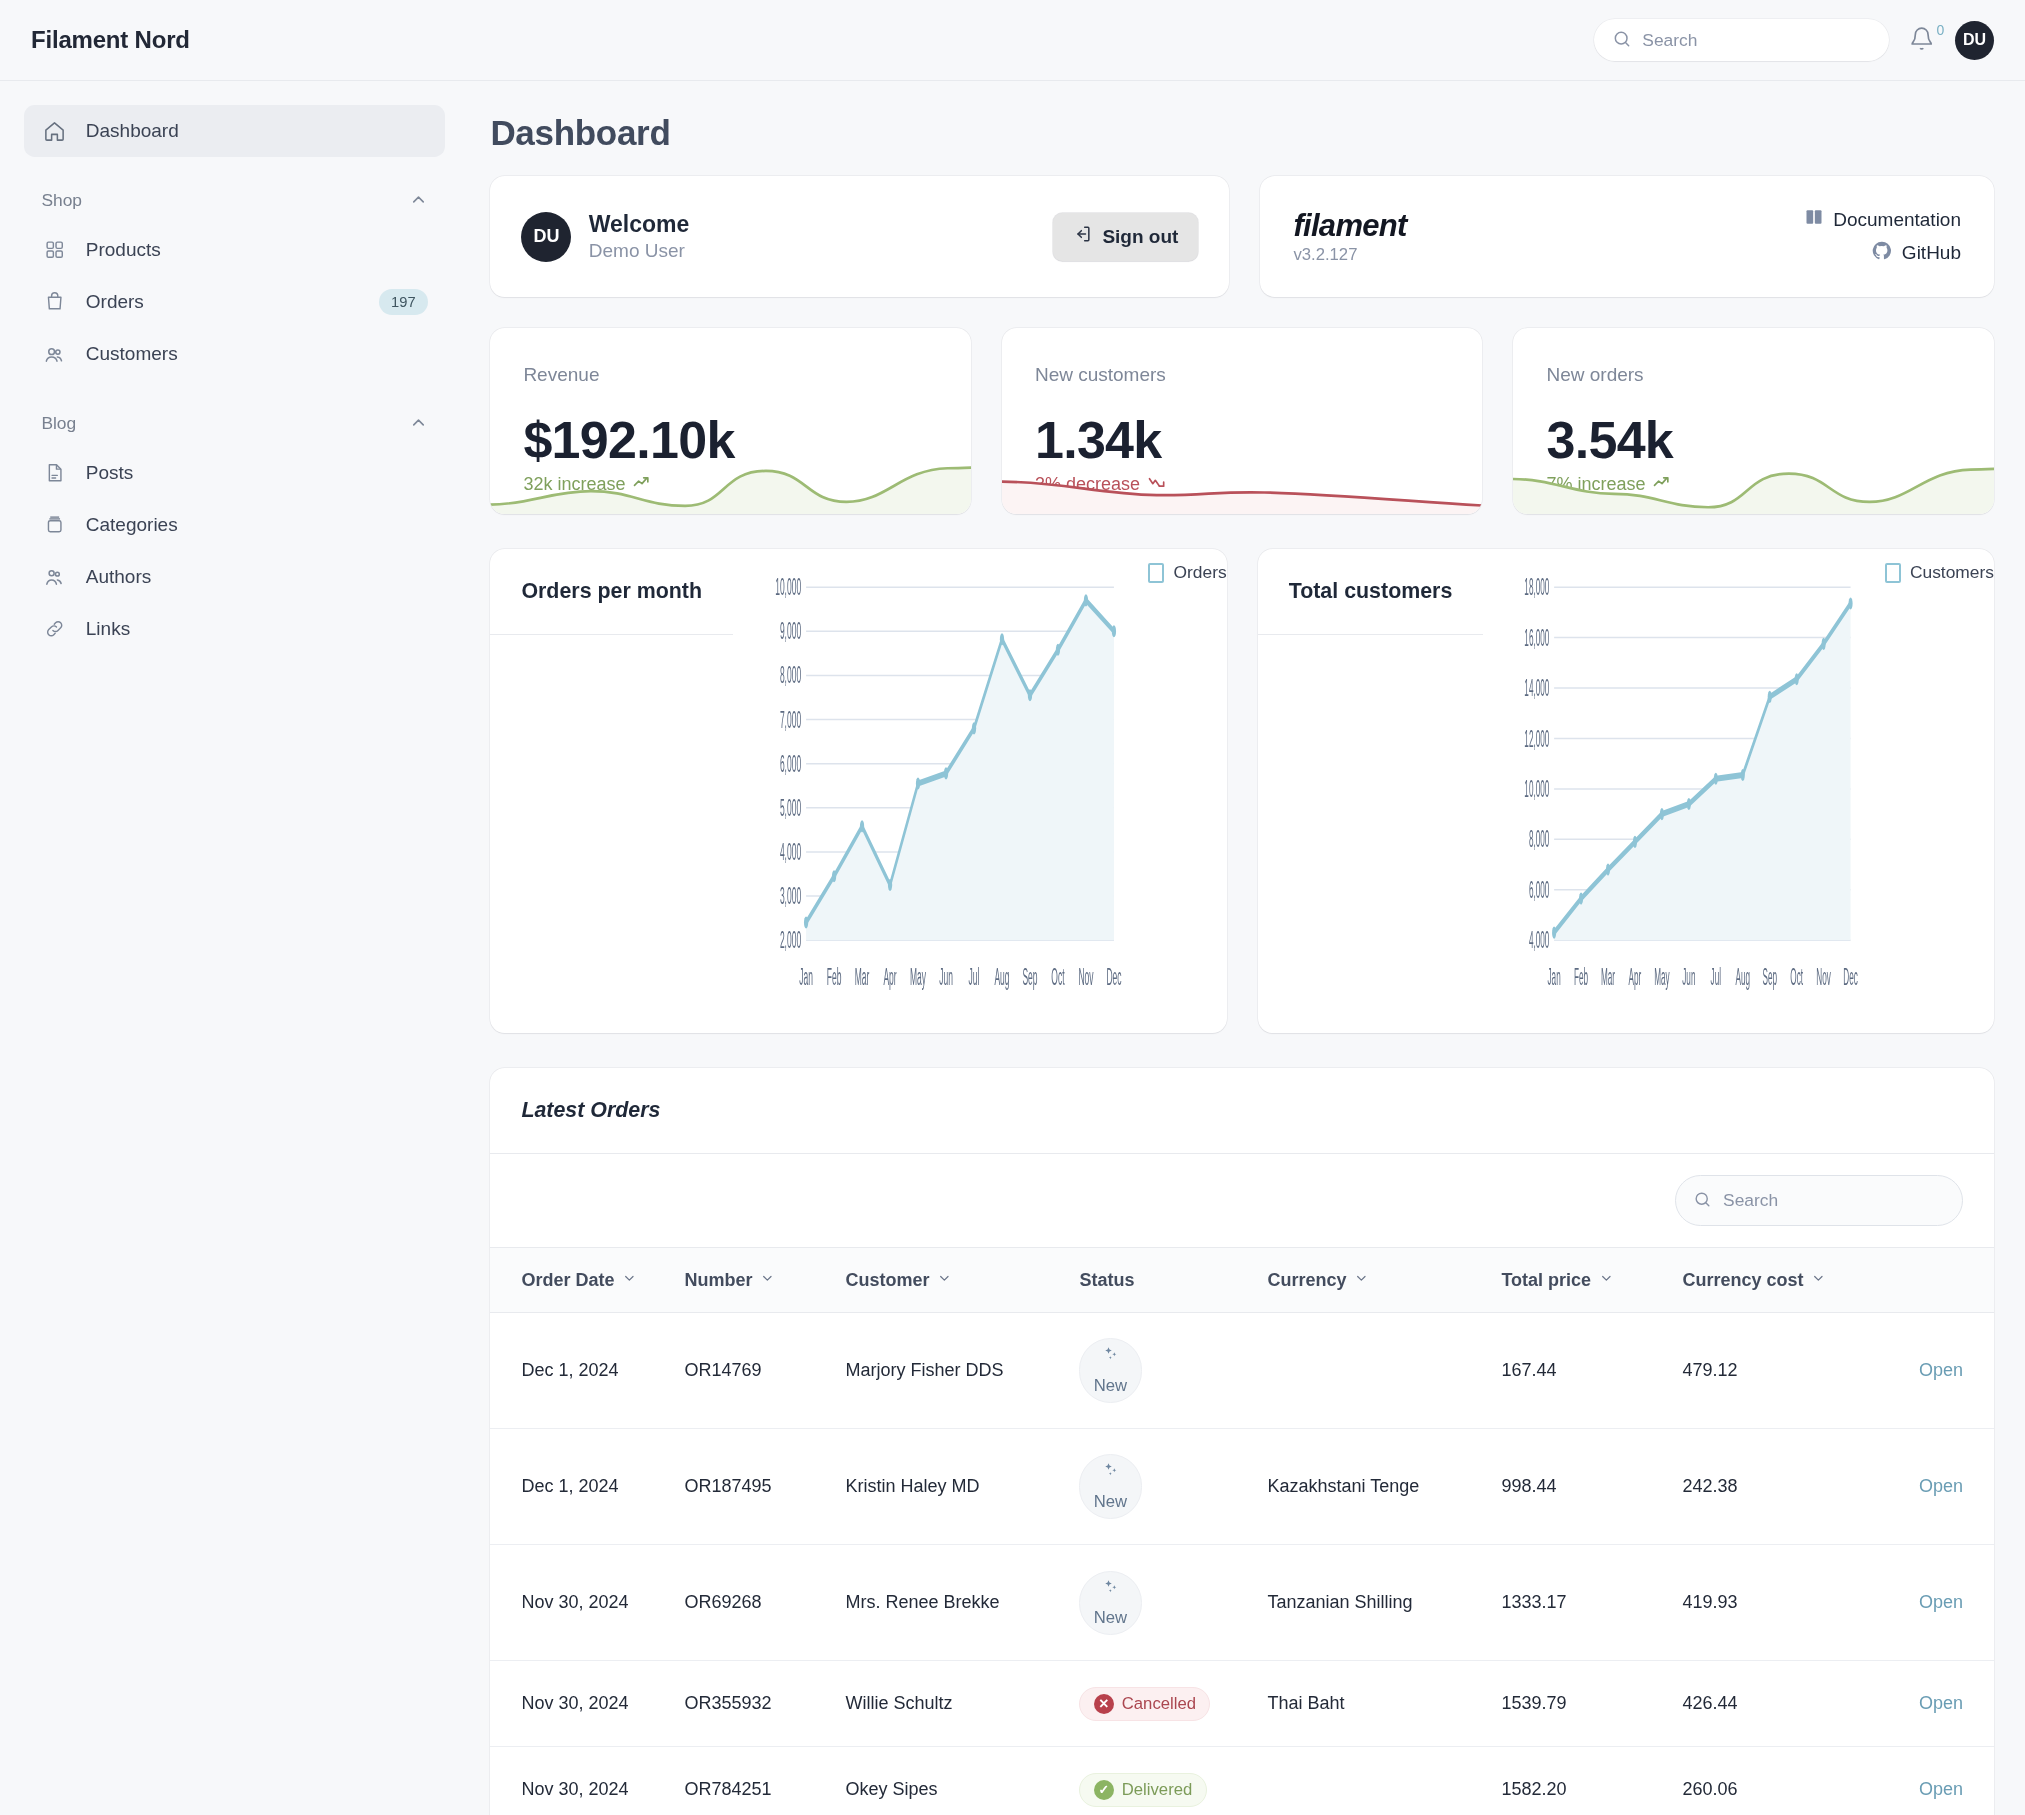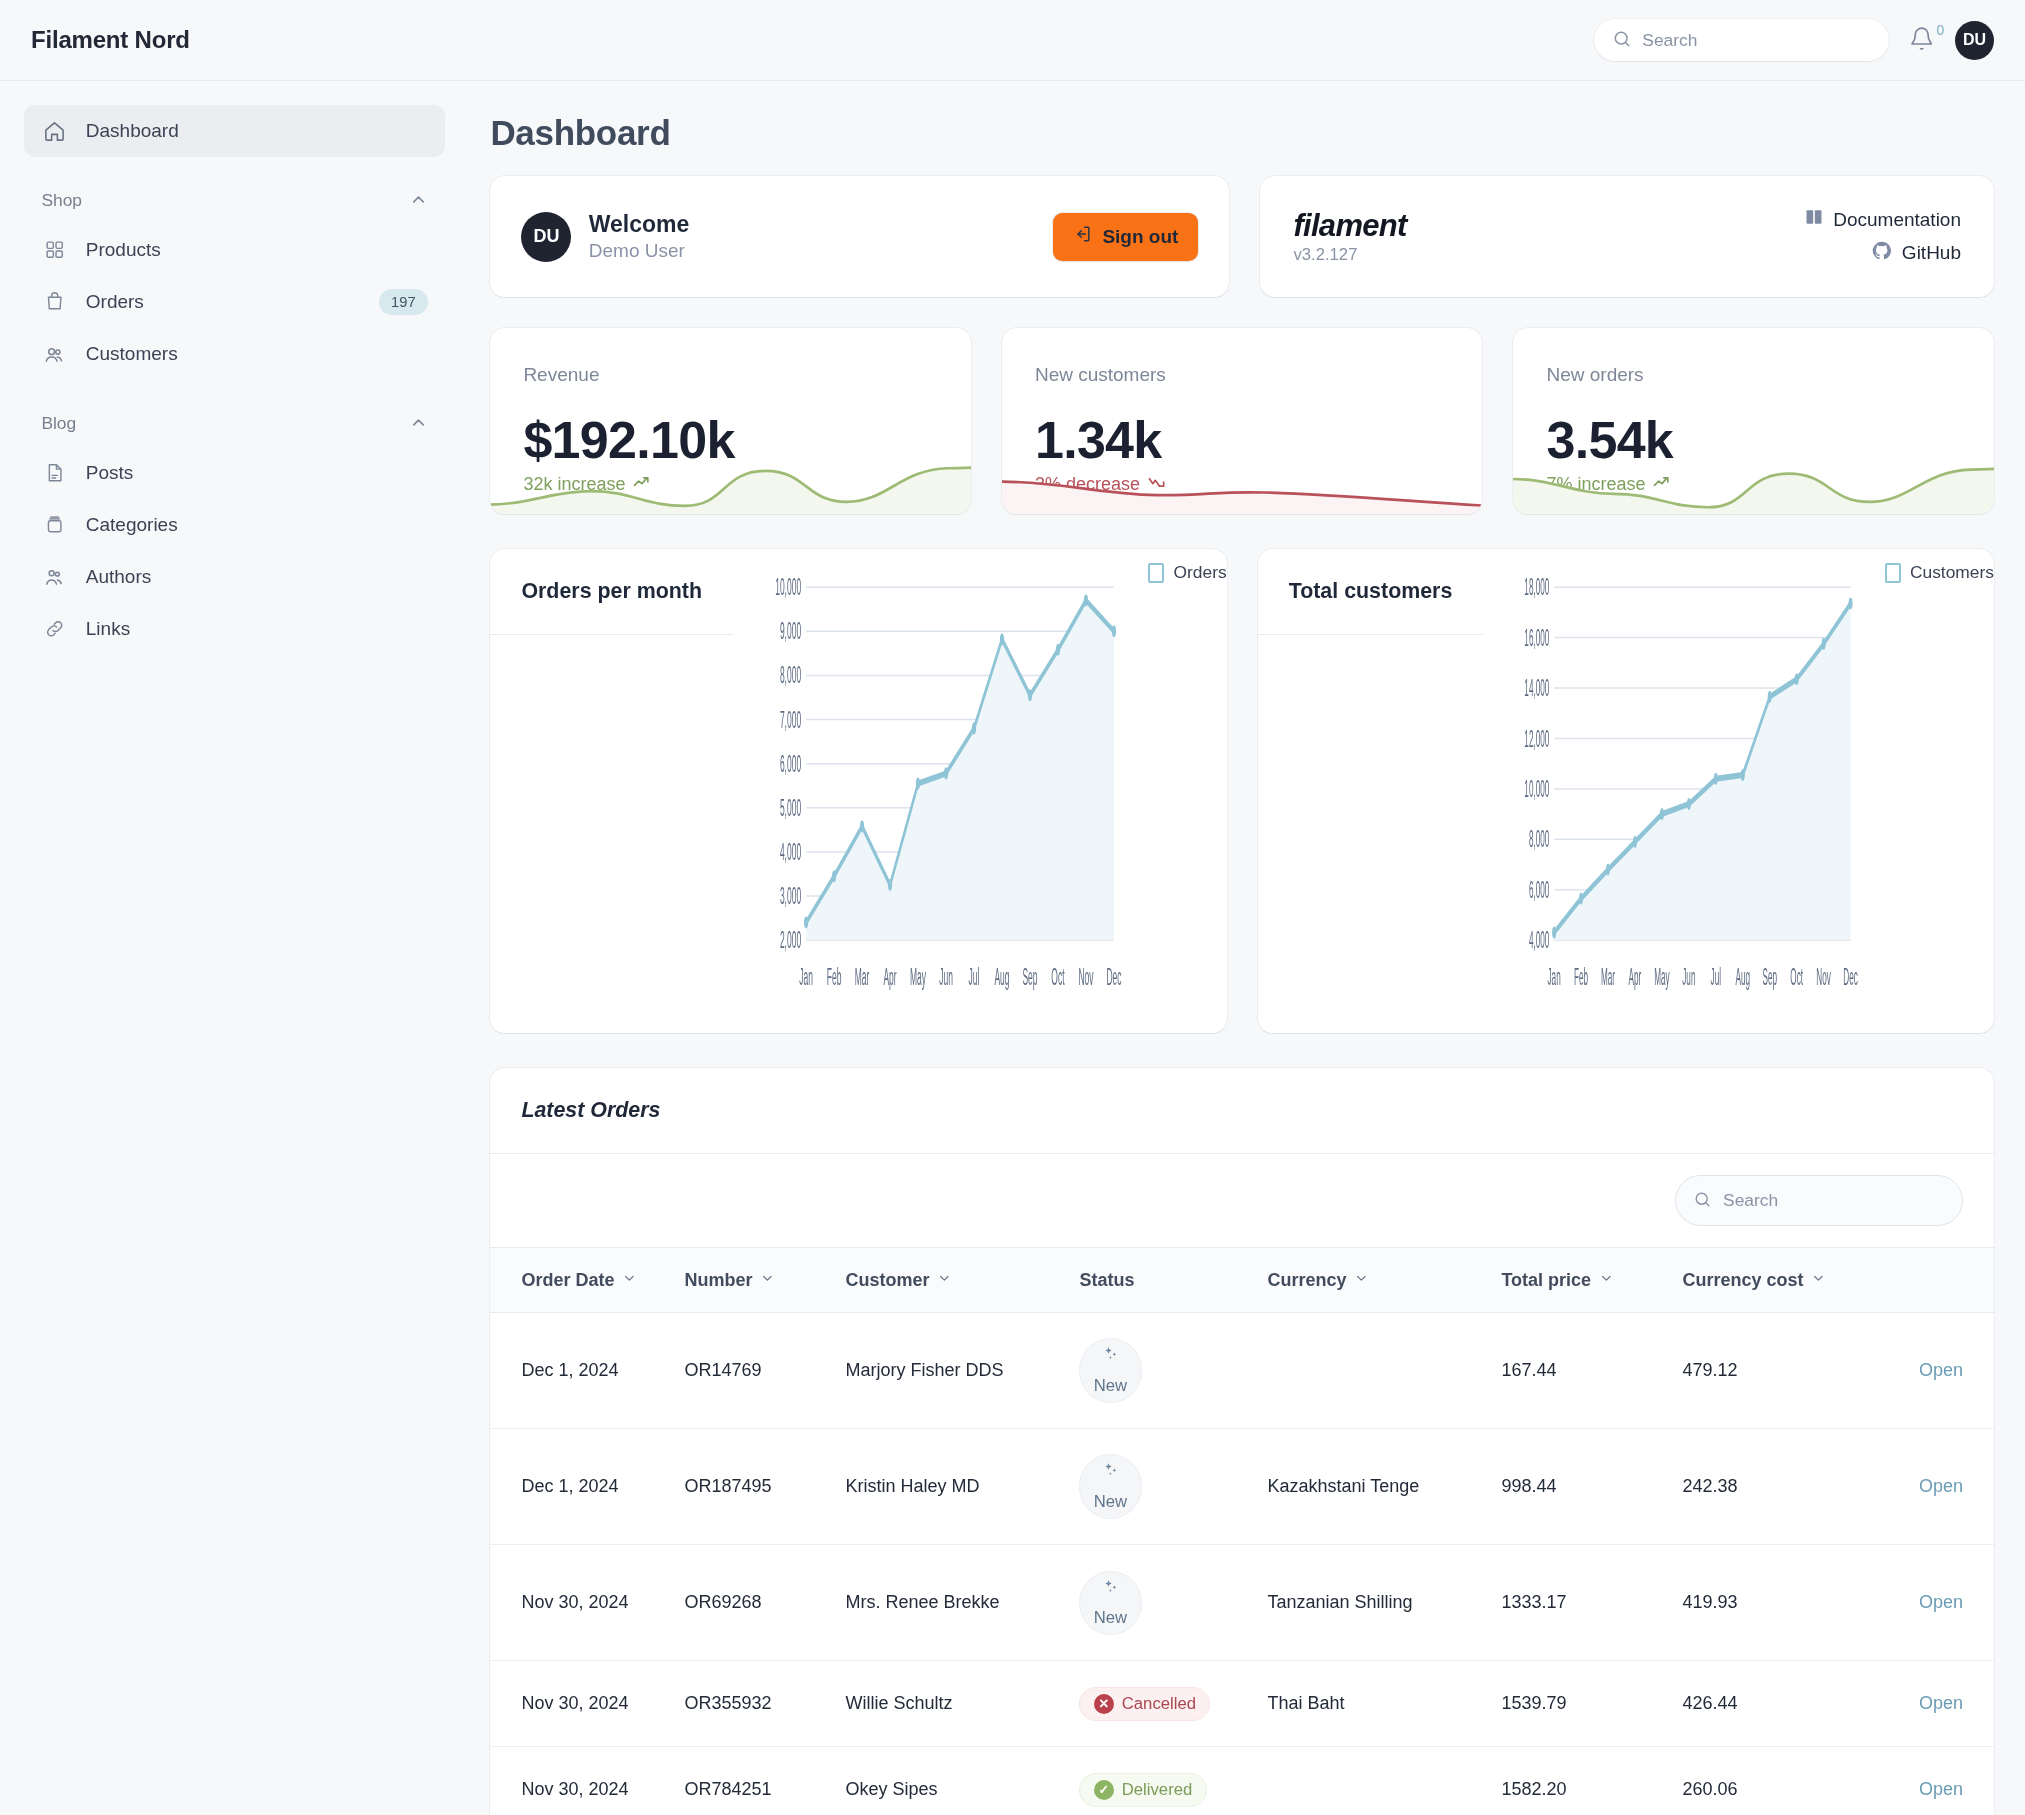--- a/index.html
+++ b/index.html
@@ -75,21 +75,21 @@
   
   .welcome { flex: 0 0 739px; height: 121px; display: flex; align-items: center; padding: 0 31px; }
   .welcome .av {
     width: 50px; height: 50px; border-radius: 50%; background: #1f2430; color: #fff;
     display:flex; align-items:center; justify-content:center; font-size: 18px; font-weight: 600; margin-right: 17.4px;
   }
   .welcome .wtitle { font-size: 23px; font-weight: 700; color:#1f2838; line-height: 1.25; }
   .welcome .wsub { font-size: 19px; color: #8a93a6; line-height: 1.3; }
   .signout {
     margin-left: auto; display:flex; align-items:center; gap: 9.4px;
-    height: 48px; padding: 0 20px; border-radius: 9.4px; background:#f97316;
+    height: 48px; padding: 0 20px; border-radius: 9.4px; background:#e5e5e5;
     box-shadow: 0 0.7px 1.3px rgba(16,24,40,.06), 0 0 0 0.7px rgba(16,24,40,.10);
     font-size: 19px; font-weight: 600; color:#1f2838; cursor:pointer;
   }
 
   
   .filacard { flex: 1; height: 121px; display:flex; align-items:center; padding: 0 33px; }
   .fila-logo { font-size: 31px; font-weight: 800; font-style: italic; color: #131722; letter-spacing:-0.7px; line-height:1.1; }
   .fila-ver { font-size: 16.7px; color: #8a93a6; margin-top: 2.7px; }
   .fila-links { margin-left:auto; display:flex; flex-direction: column; align-items: flex-end; gap: 8px; }
   .fila-link { display:flex; align-items:center; gap: 9.4px; font-size: 19px; color:#1f2838; font-weight:500; cursor:pointer; }

